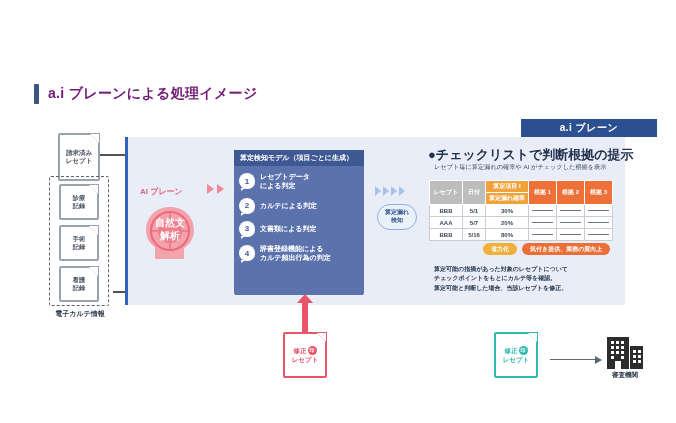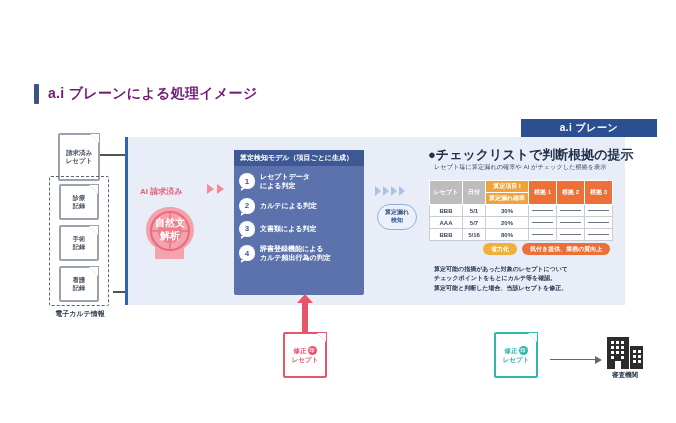--- a/index.html
+++ b/index.html
@@ -573,21 +573,21 @@
   <svg class="conn" style="left:95px; top:130px;" width="130" height="185">
     <path d="M5,25 L78,25 L78,62" stroke="#1a1a1a" stroke-width="1.6" fill="none"></path>
     <path d="M78,72 L73.5,62 L82.5,62 Z" fill="#1a1a1a"></path>
     <path d="M18,162 L78,162 L78,118" stroke="#1a1a1a" stroke-width="1.6" fill="none"></path>
     <path d="M78,108 L73.5,118 L82.5,118 Z" fill="#1a1a1a"></path>
   </svg>
 
   <div class="main-panel"></div>
   <div class="brand-tab">a.i ブレーン</div>
 
-  <div class="ai-label">AI 請求済み</div>
+  <div class="ai-label">AI ブレーン</div>
   <div class="tri-pair">
     <div class="tri"></div>
     <div class="tri"></div>
   </div>
   <svg class="brain" viewBox="0 0 62 62">
     <path d="M31,4 C45,4 55,14 55,27 C55,36 50,42 45,45 L45,56 L16,56 L16,44 C10,40 7,34 7,27 C7,14 17,4 31,4 Z" fill="#f2a3ac"></path>
     <circle cx="31" cy="28" r="19" fill="none" stroke="#ec6b7e" stroke-width="2.2"></circle>
     <path d="M31,9 L31,47 M12,28 L50,28" stroke="#ec6b7e" stroke-width="1.6" opacity="0.85"></path>
     <circle cx="31" cy="28" r="12" fill="#ee7e8e"></circle>
   </svg>

